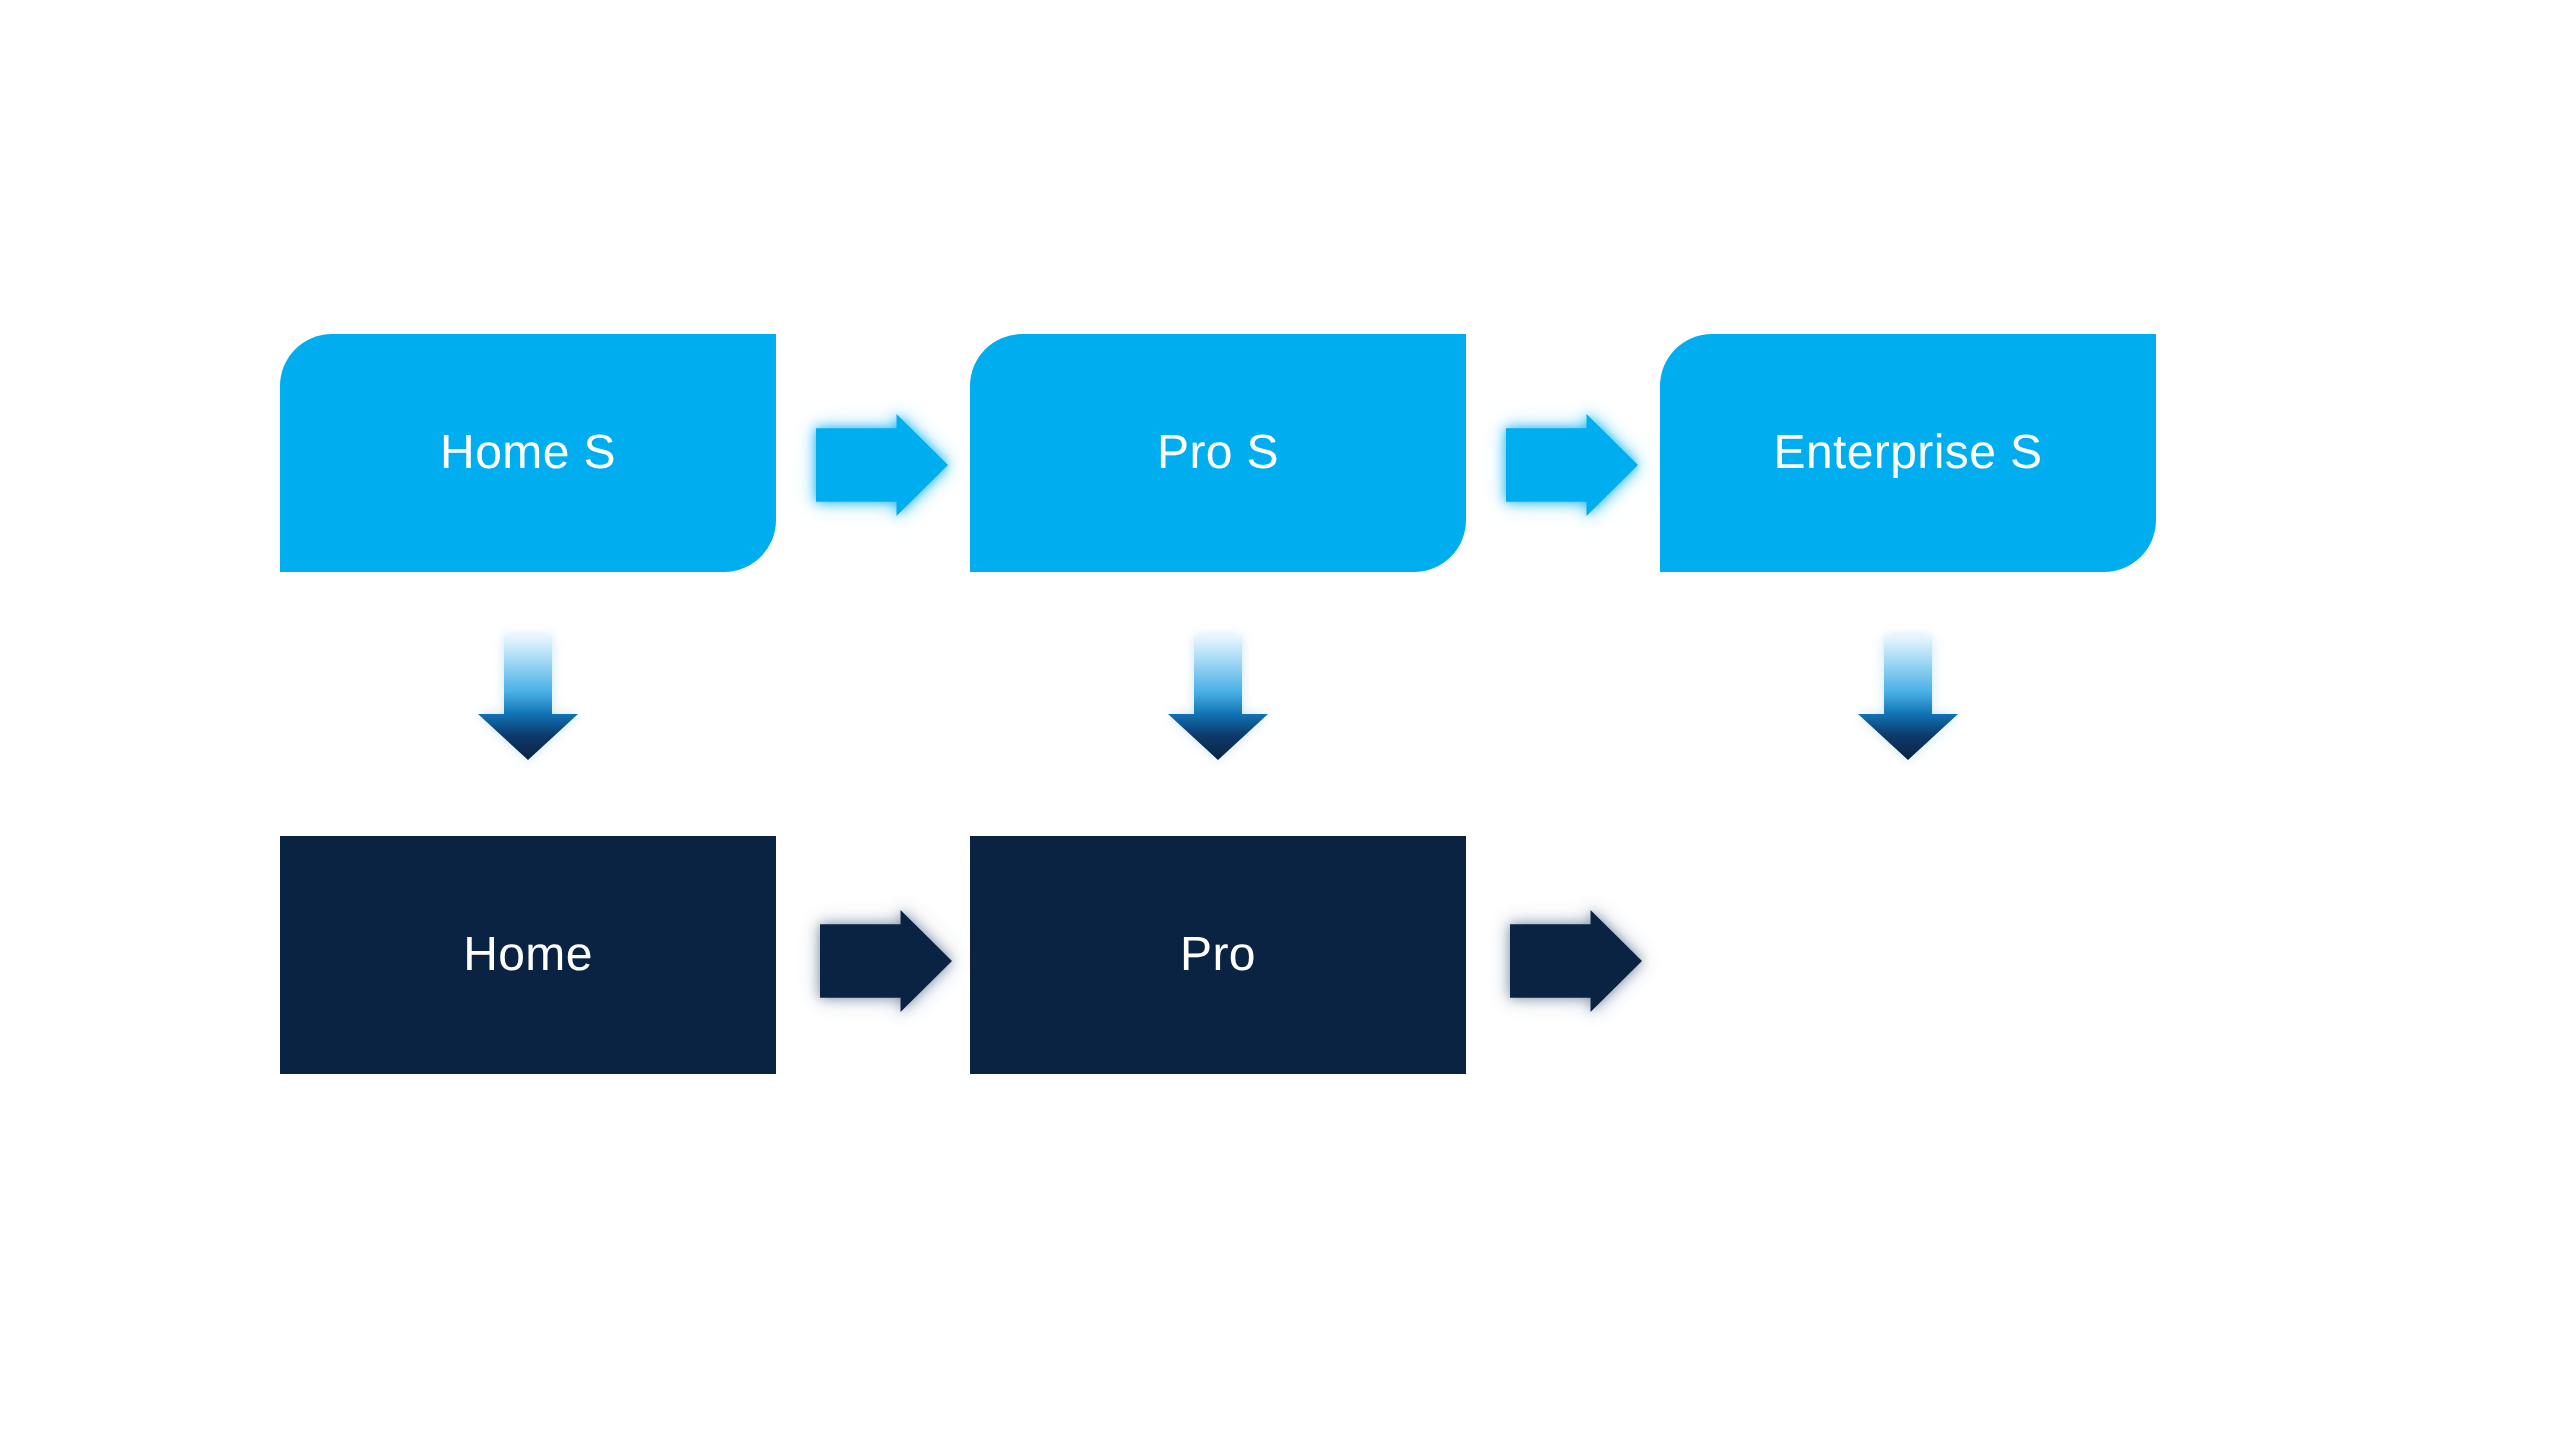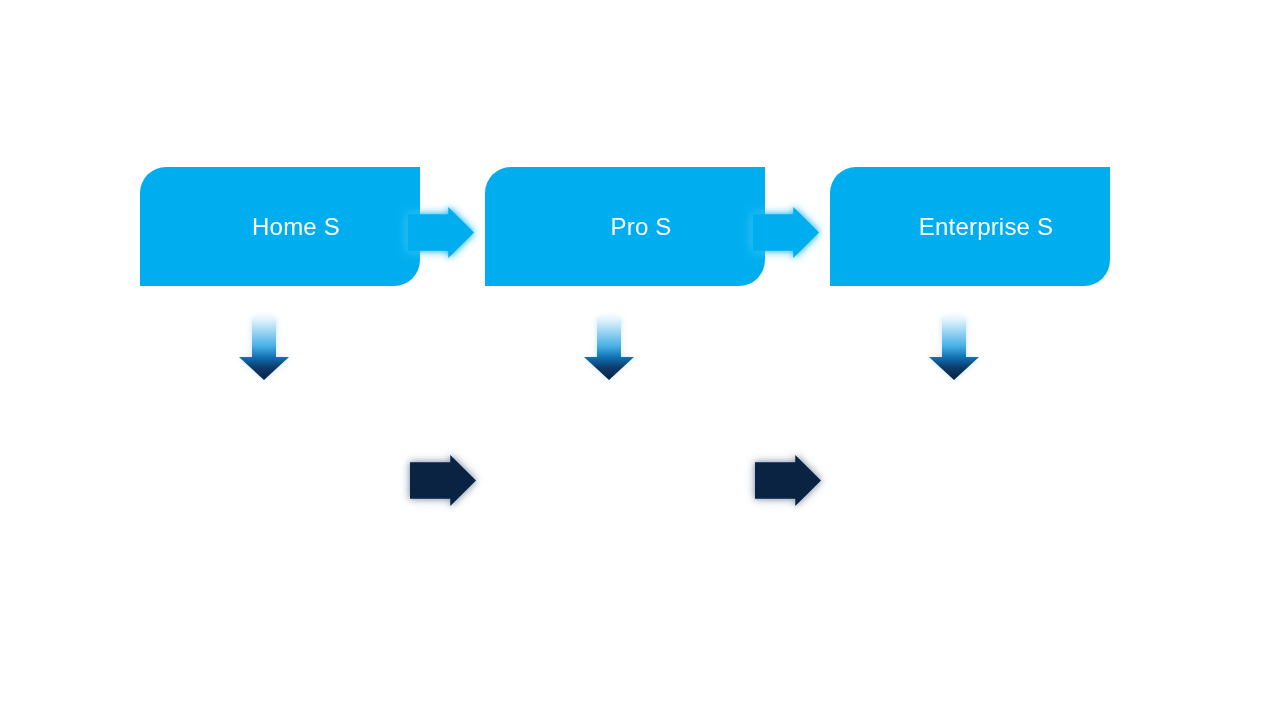--- a/index.html
+++ b/index.html
@@ -16,21 +16,20 @@
     overflow: hidden;
   }
   .box {
     position: absolute;
     width: 248px;
     height: 119px;
     display: flex;
     align-items: center;
     justify-content: center;
     text-align: center;
-    padding-left: 32px;
   }
   .box .label {
     color: #ffffff;
     font-size: 24px;
     font-weight: 400;
     letter-spacing: 0.2px;
   }
   .top-box {
     top: 167px;
     background: #00AEEF;
@@ -116,20 +115,26 @@
   <div class="arrow-wrap glow-soft v-arrow-1">
     <div class="down-arrow"></div>
   </div>
   <div class="arrow-wrap glow-soft v-arrow-2">
     <div class="down-arrow"></div>
   </div>
   <div class="arrow-wrap glow-soft v-arrow-3">
     <div class="down-arrow"></div>
   </div>
 
+  <div class="box bottom-box pos-c1">
+    <span class="label">Home</span>
+  </div>
+  <div class="box bottom-box pos-c2">
+    <span class="label">Pro</span>
+  </div>
 
   <div class="arrow-wrap glow-dark h-arrow-bottom-1">
     <div class="right-arrow dark"></div>
   </div>
   <div class="arrow-wrap glow-dark h-arrow-bottom-2">
     <div class="right-arrow dark"></div>
   </div>
 
 </div>
 

